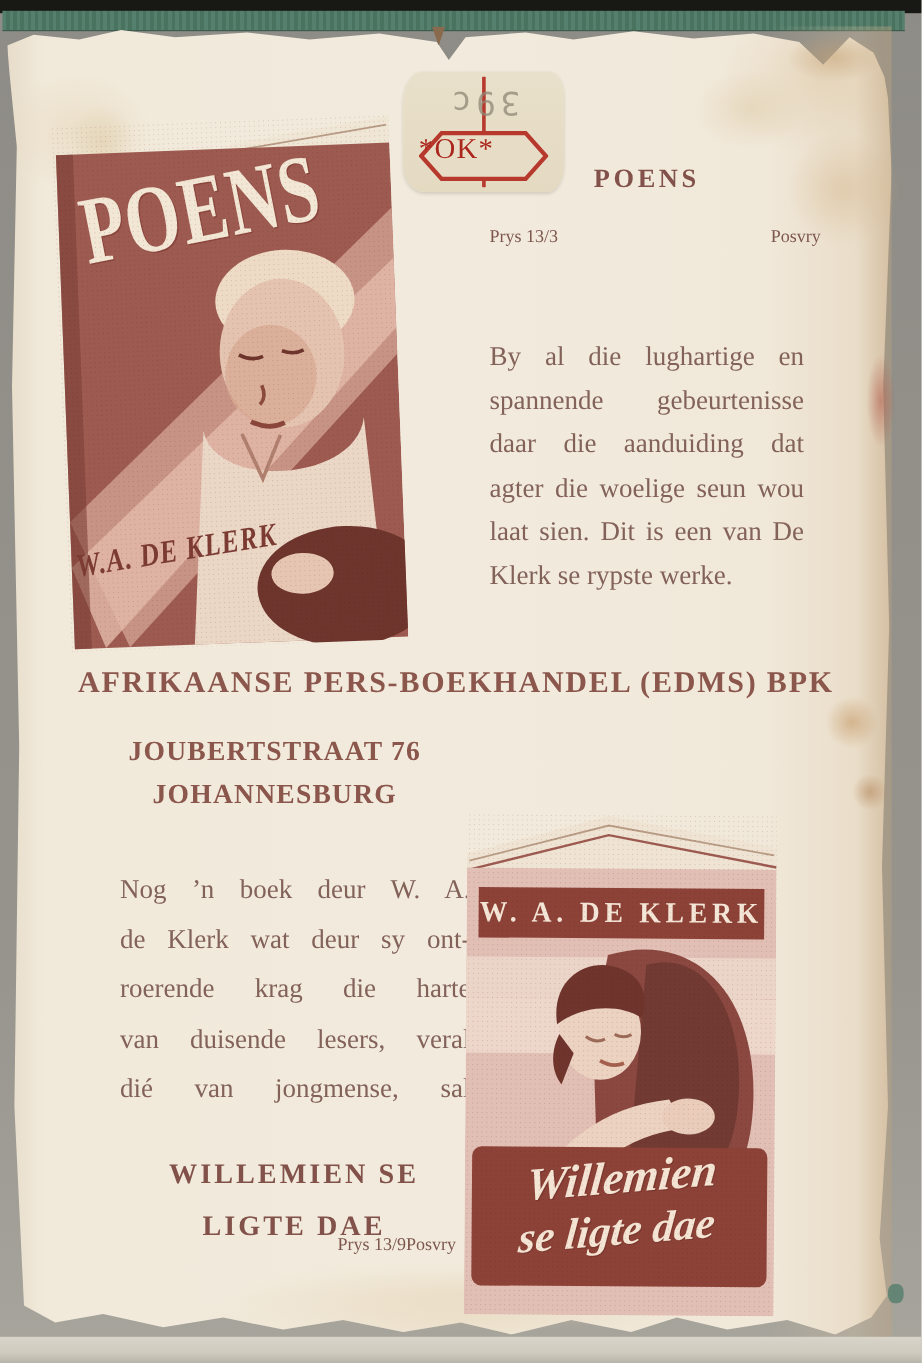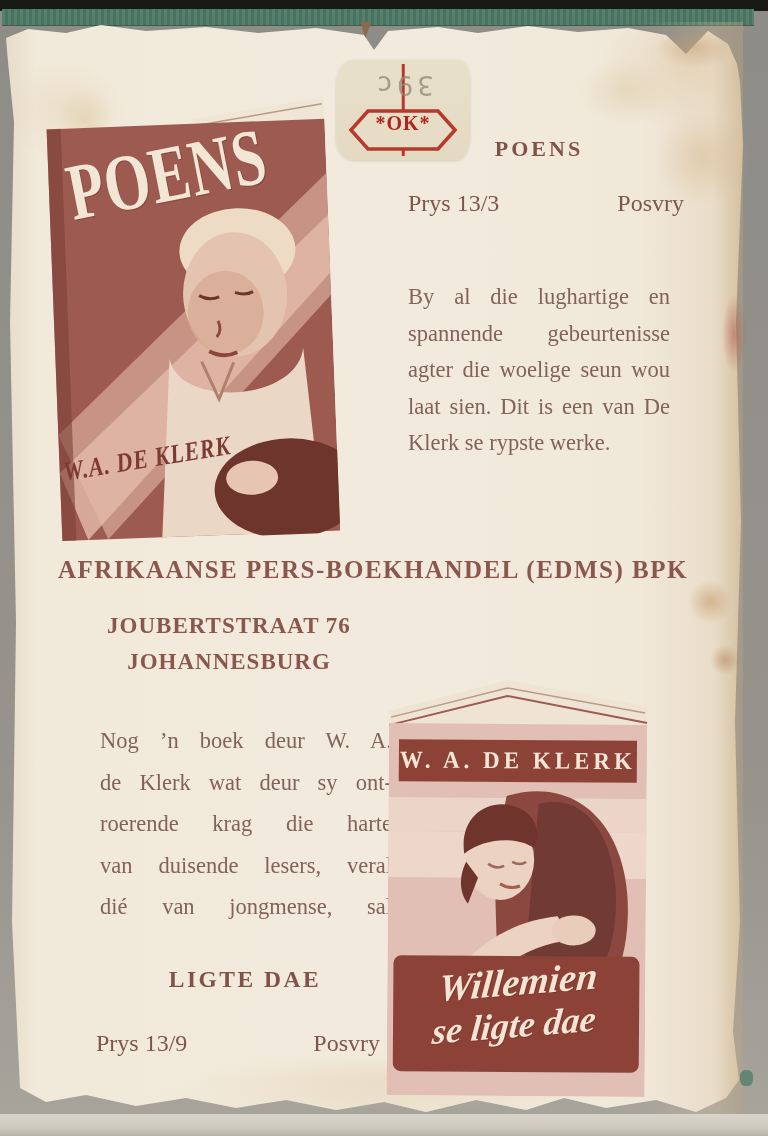--- a/index.html
+++ b/index.html
@@ -35,26 +35,26 @@
     position:absolute; left:640px; top:22px; width:103px; height:1094px; pointer-events:none;
     background: linear-gradient(90deg, transparent 0%, #d9c4a244 70%, #bfa37f66 100%);
   }
 
   .stain { position:absolute; pointer-events:none; }
   .heading {
     position:absolute; text-align:center; color:#82524a;
     font-size:22px; letter-spacing:3px; font-weight:bold;
   }
   .price-row { position:absolute; display:flex; justify-content:space-between;
-    color:#7d564d; font-size:24px; }
+    color:#7d564d; font-size:15px; }
   .body-block { position:absolute; color:#83625a; font-size:22.5px; }
   .body-block .line { text-align:justify; text-align-last:justify; white-space:nowrap; }
   .body-block .line.last { text-align-last:left; }
 
-  .publisher-name { position:absolute; left:58px; top:556px; width:644px; text-align:left;
+  .publisher-name { position:absolute; left:58px; top:556px; width:644px; text-align:center;
     color:#8b564c; font-size:25px; letter-spacing:1.5px; font-weight:bold; }
   .addr { position:absolute; text-align:center; color:#8b564c; font-size:23px;
     letter-spacing:1px; font-weight:bold; line-height:36px; }
 
   .willemien-title { position:absolute; left:104px; top:958px; width:282px; text-align:center;
     color:#82524a; font-size:23.5px; letter-spacing:2.5px; font-weight:bold; line-height:43px; }
 
   
   .sticker {
     position:absolute; left:336px; top:60px; width:134px; height:100px;
@@ -65,22 +65,22 @@
   .sticker .vline { position:absolute; left:50%; top:4px; width:2.5px; height:92px;
     background:#b7392e; transform:translateX(-50%); }
   .sticker .code {
     position:absolute; left:0; right:0; top:10px; text-align:center;
     transform: rotate(180deg);
     color:#8f8875; opacity:.75; font-size:27px; letter-spacing:4px;
     font-family:"DejaVu Sans Mono",monospace;
   }
   .sticker svg { position:absolute; left:13px; top:48px; }
   .sticker .ok-text {
-    position:absolute; left:13px; top:52px; width:108px; text-align:center;
-    color:#ab271d; font-weight:bold; font-size:20px; letter-spacing:1px;
+    position:absolute; left:13px; top:52px; width:108px; 
+    color:#ab271d; font-weight:normal; font-size:24px; letter-spacing:1px;
   }
 
   
   .halftone { position:absolute; inset:0; pointer-events:none;
     background-image: radial-gradient(#7c2c2433 22%, transparent 24%);
     background-size:4px 4px; mix-blend-mode:multiply; }
   .cover-left { position:absolute; left:50px; top:100px; width:282px; height:438px;
     transform:rotate(-2.2deg); }
   .cover-left .art { position:absolute; inset:0; }
   .poens-big {
@@ -172,44 +172,46 @@
   <div class="heading" style="left:408px;top:136px;width:262px;">POENS</div>
 
   <div class="price-row" style="left:408px;top:190px;width:276px;">
     <span>Prys 13/3</span>
     <span>Posvry</span>
   </div>
 
   <div class="body-block" style="left:408px;top:238px;width:262px;line-height:36.6px;margin-top:41px;">
     <div class="line">By al die lughartige en</div>
     <div class="line">spannende gebeurtenisse</div>
+    <div class="line">daar die aanduiding dat</div>
     <div class="line">agter die woelige seun wou</div>
     <div class="line">laat sien. Dit is een van De</div>
     <div class="line last">Klerk se rypste werke.</div>
   </div>
 
   <div class="publisher-name">AFRIKAANSE PERS-BOEKHANDEL (EDMS) BPK</div>
   <div class="addr" style="left:96px;top:596px;width:266px;margin-top:12px;">
     <div>JOUBERTSTRAAT 76</div>
     <div>JOHANNESBURG</div>
   </div>
 
   <div class="body-block" style="left:100px;top:720px;width:292px;line-height:41.5px;">
     <div class="line">Nog ’n boek deur W. A.</div>
     <div class="line">de Klerk wat deur sy ont-</div>
     <div class="line">roerende krag die harte</div>
     <div class="line">van duisende lesers, veral</div>
     <div class="line">dié van jongmense, sal</div>
   </div>
 
   <div class="willemien-title">
+    <div>WILLEMIEN SE</div>
     <div>LIGTE DAE</div>
   </div>
 
-  <div class="price-row" style="left:96px;top:1030px;width:284px;">
+  <div class="price-row" style="left:96px;top:1030px;width:284px;justify-content:flex-end;">
     <span>Prys 13/9</span>
     <span>Posvry</span>
   </div>
 
   <div class="cover-right">
     <svg class="art" width="258" height="418" viewBox="0 0 258 418">
       <polygon points="0,34 118,2 258,28 258,48 0,50" fill="#efe4d3"></polygon>
       <polyline points="2,40 118,10 256,34" fill="none" stroke="#b89b85" stroke-width="1.5"></polyline>
       <polyline points="0,48 118,18 258,44" fill="none" stroke="#9d5a50" stroke-width="2"></polyline>
       <rect x="0" y="46" width="258" height="372" fill="#e1bfb4"></rect>

